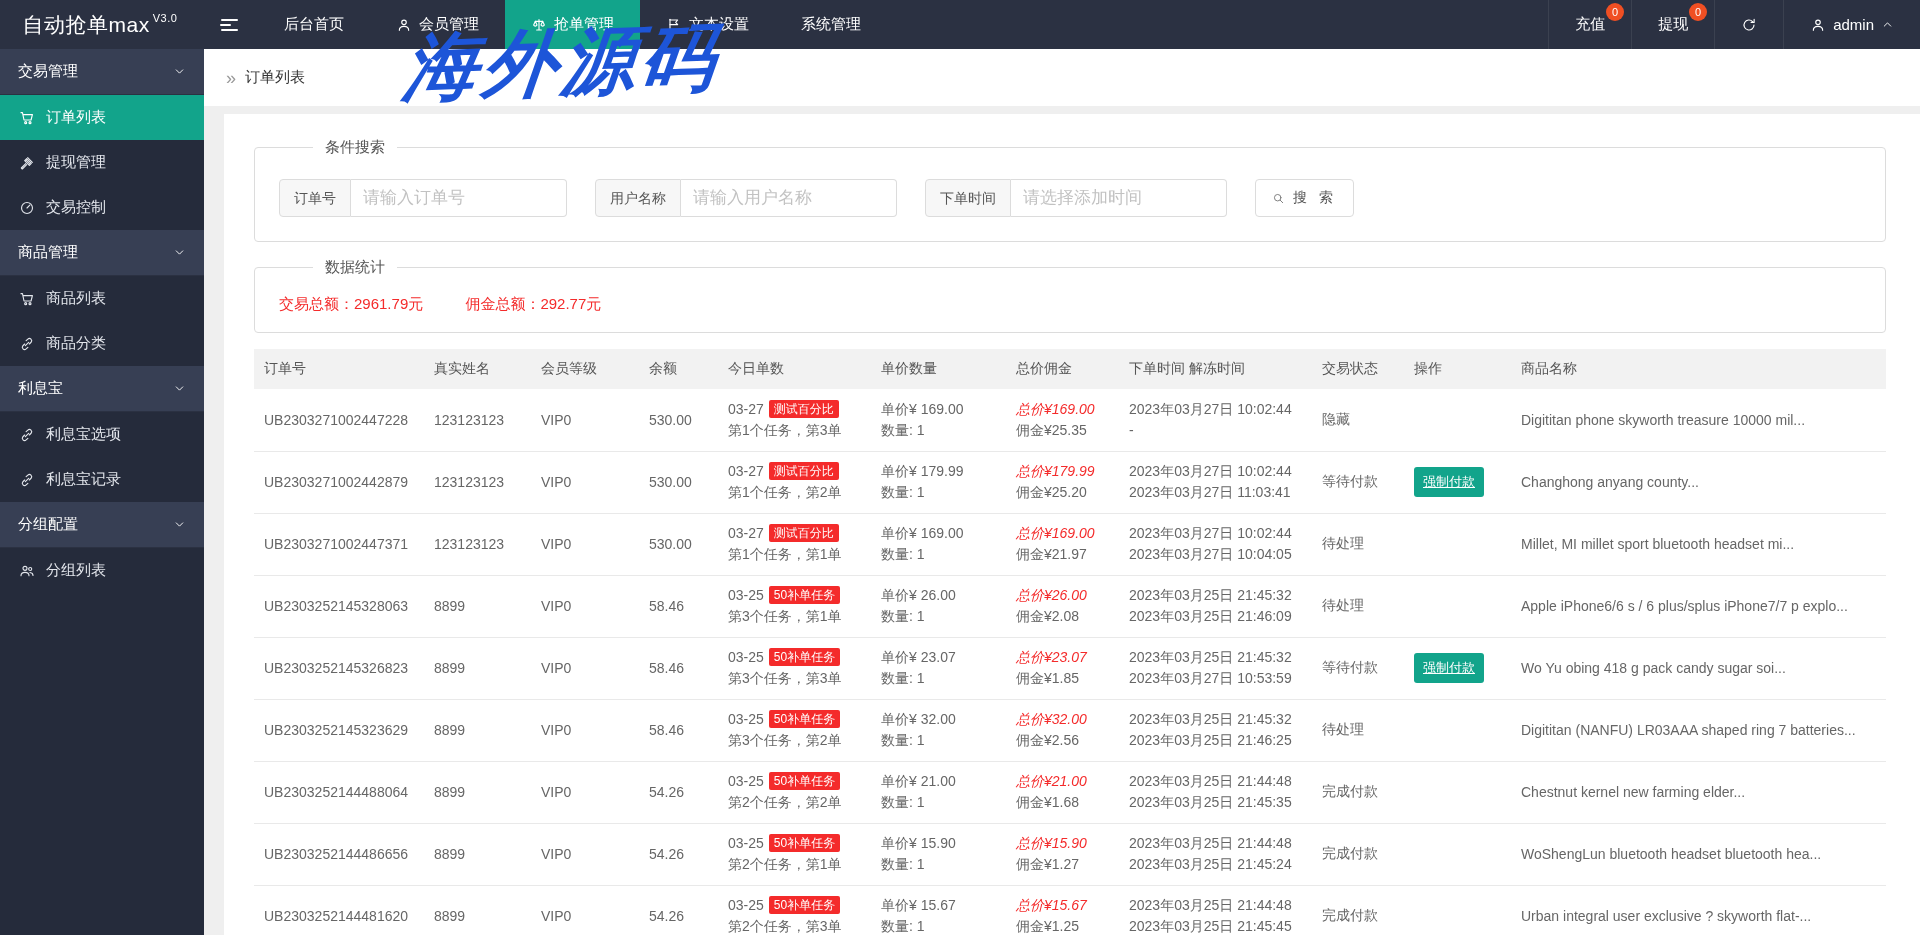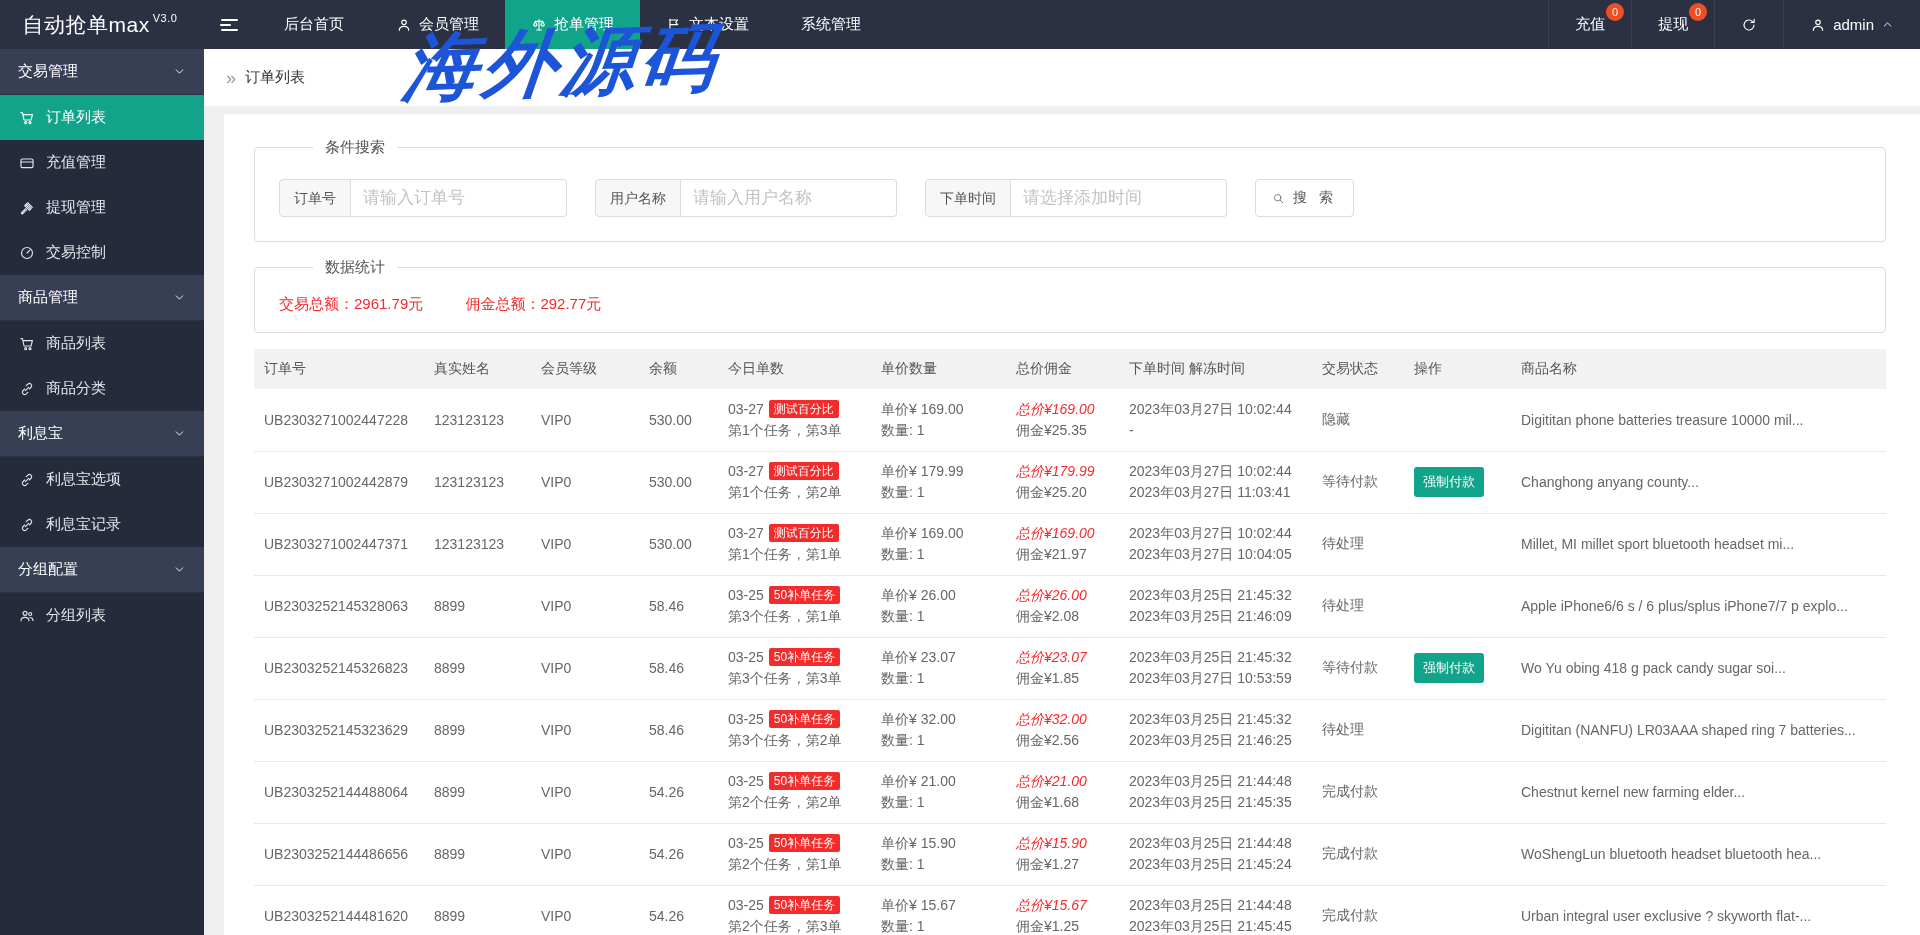--- a/index.html
+++ b/index.html
@@ -60,21 +60,21 @@
 .stats-line span{margin-right:38px;}
 
 
 table{width:100%; border-collapse:collapse; table-layout:fixed;}
 th{background:#f2f2f2; font-weight:400; font-size:14px; color:#555; text-align:left; height:40px; padding:0 10px; white-space:nowrap; overflow:hidden;}
 td{height:62px; border-bottom:1px solid #e9e9e9; font-size:14px; color:#666; padding:0 10px; white-space:nowrap; overflow:hidden;}
 .two-line div{line-height:21px;}
 .red{color:var(--red);font-style:italic;}
 .rbadge{display:inline-block; background:var(--red); color:#fff; font-size:12px; line-height:18px; padding:0 5px;
   border-radius:2px; margin-left:5px; vertical-align:1px;}
-.force-btn{background:var(--accent); color:#fff; border:none; border-radius:3px; font-size:13px; padding:6px 9px; cursor:pointer;}
+.force-btn{background:var(--accent); color:#fff; border:none; border-radius:3px; font-size:13px; padding:6px 9px; cursor:pointer;text-decoration:underline;}
 
 
 .watermark{position:absolute; left:404px; top:14px; z-index:99; pointer-events:none;
   font-family:"DejaVu Serif","Liberation Serif",serif; font-style:italic; font-weight:700;
   font-size:74px; color:var(--wm); letter-spacing:5px; transform:rotate(-2deg) skewX(-8deg); white-space:nowrap;}
 </style>
 </head>
 <body>
 
 <div class="app">
@@ -155,27 +155,20 @@
             <path d="M6 9l6 6 6-6"></path>
           </svg>
         </div>
       <div class="sb-item active">
         <svg class="ic" viewBox="0 0 24 24">
             <path d="M3 4h2.2l2.3 11h10.6l2-8H7"></path>
             <circle cx="10" cy="19" r="1.5"></circle>
             <circle cx="16.5" cy="19" r="1.5"></circle>
           </svg>
         <span>订单列表</span>
-        </div>
-      <div class="sb-item">
-        <svg class="ic" viewBox="0 0 24 24">
-            <rect x="3" y="6" width="18" height="13" rx="2"></rect>
-            <path d="M3 10.5h18"></path>
-          </svg>
-        <span>充值管理</span>
         </div>
       <div class="sb-item">
         <svg class="ic" viewBox="0 0 24 24">
             <path d="M13 4l7 7M10 7l7 7M11.5 5.5l-3 3 7 7 3-3z"></path>
             <path d="M10 13L3.5 19.5 5 21l6.5-6.5"></path>
           </svg>
         <span>提现管理</span>
         </div>
       <div class="sb-item">
         <svg class="ic" viewBox="0 0 24 24">
@@ -335,21 +328,21 @@
       <div>佣金¥25.35</div>
     </td>
     <td class="two-line">
       <div>2023年03月27日 10:02:44</div>
       <div>-</div>
     </td>
     <td>隐藏</td>
     <td>
       
     </td>
-    <td>Digititan phone batteries treasure 10000 mil...</td>
+    <td>Digititan phone skyworth treasure 10000 mil...</td>
   </tr>
                 <tr>
     <td>UB2303271002442879</td>
     <td>123123123</td>
     <td>VIP0</td>
     <td>530.00</td>
     <td class="two-line">
       <div><span>03-27</span><span class="rbadge">测试百分比</span></div>
       <div>第1个任务，第2单</div>
     </td>

